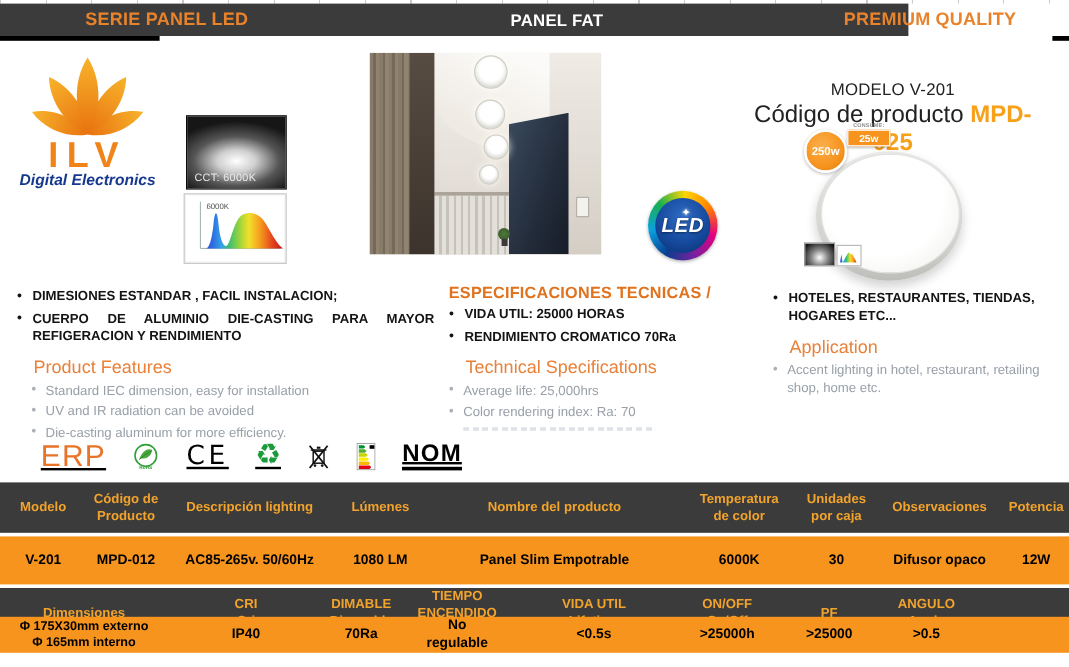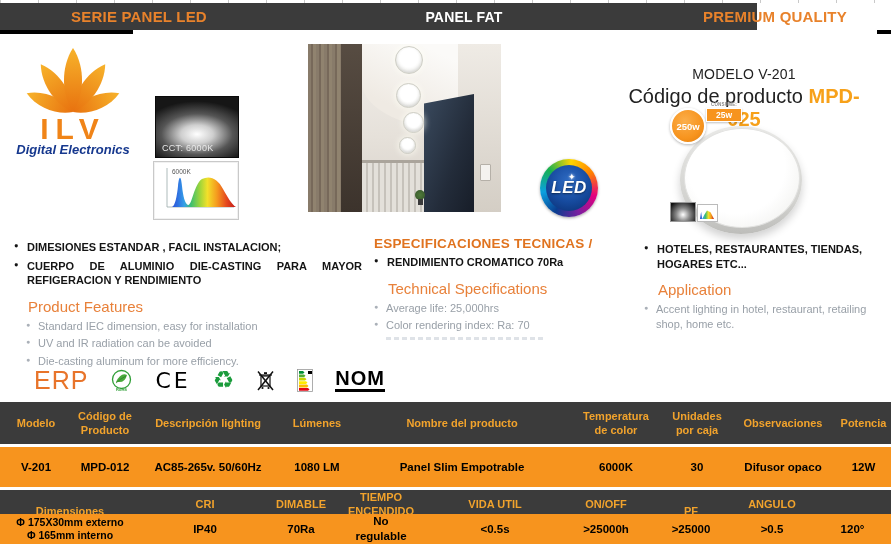--- a/index.html
+++ b/index.html
@@ -99,21 +99,21 @@
   .g{position:relative;padding-left:12px;font-size:11px;color:#99a0a8;line-height:1.35;margin-top:3px;}
   .g:before{content:"●";position:absolute;left:0;top:1px;font-size:7px;color:#aab0b8;}
   #sec-carac{left:14px;top:236px;width:348px;}
   #sec-carac .just{text-align:justify;}
   #sec-espec{left:374px;top:236px;width:256px;}
   #sec-aplic{left:644px;top:238px;width:246px;}
   #trunc-line{margin:4px 0 0 12px;width:160px;height:3px;opacity:.55;background:
      repeating-linear-gradient(90deg,#c4cbd4 0 5px,transparent 5px 8px);}
 
   
-  #certs{left:34px;top:364px;display:flex;align-items:center;gap:22px;height:32px;}
+  #certs{left:34px;top:364px;display:flex;align-items:center;gap:22px;height:32px;text-decoration:underline;}
   #cert-erp{font-size:25px;color:#E8742A;letter-spacing:1px;}
   #cert-ce{font-size:22px;color:#000;letter-spacing:3px;font-family:"DejaVu Sans",sans-serif;}
   #cert-recycle{font-size:24px;color:#1b9c3c;line-height:1;}
   #cert-nom{font-size:20px;font-weight:bold;color:#000;border-bottom:3px solid #000;
      letter-spacing:1px;line-height:1.05;}
 
   
   .trow{position:absolute;left:0;width:891px;display:grid;}
   .trow .c{display:flex;align-items:center;justify-content:center;text-align:center;
      white-space:pre-line;font-weight:bold;padding:0 2px;line-height:1.3;}
@@ -234,20 +234,21 @@
     <div class="b">DIMESIONES ESTANDAR , FACIL INSTALACION;</div>
     <div class="b just">CUERPO DE ALUMINIO DIE-CASTING PARA MAYOR REFIGERACION Y RENDIMIENTO</div>
     <div class="sec-sub">Product Features</div>
     <div class="g" style="margin-left:12px">Standard IEC dimension, easy for installation</div>
     <div class="g" style="margin-left:12px">UV and IR radiation can be avoided</div>
     <div class="g" style="margin-left:12px">Die-casting aluminum  for more efficiency.</div>
   </div>
 
   <div id="sec-espec" class="abs">
     <div class="sec-title">ESPECIFICACIONES TECNICAS /</div>
+    <div class="b">VIDA UTIL: 25000 HORAS</div>
     <div class="b">RENDIMIENTO CROMATICO  70Ra</div>
     <div class="sec-sub">Technical Specifications</div>
     <div class="g">Average life: 25,000hrs</div>
     <div class="g">Color rendering index: Ra: 70</div>
     <div id="trunc-line"></div>
   </div>
 
   <div id="sec-aplic" class="abs">
     <div class="b">HOTELES, RESTAURANTES, TIENDAS, HOGARES  ETC...</div>
     <div class="sec-sub">Application</div>
@@ -332,16 +333,15 @@
     <div class="c">Φ 175X30mm externo
 Φ 165mm interno</div>
     <div class="c">IP40</div>
     <div class="c">70Ra</div>
     <div class="c">No
 regulable</div>
     <div class="c">&lt;0.5s</div>
     <div class="c">&gt;25000h</div>
     <div class="c">&gt;25000</div>
     <div class="c">&gt;0.5</div>
-    <div class="c">120°</div>
   </div>
 
 </div>
 
 </body></html>

